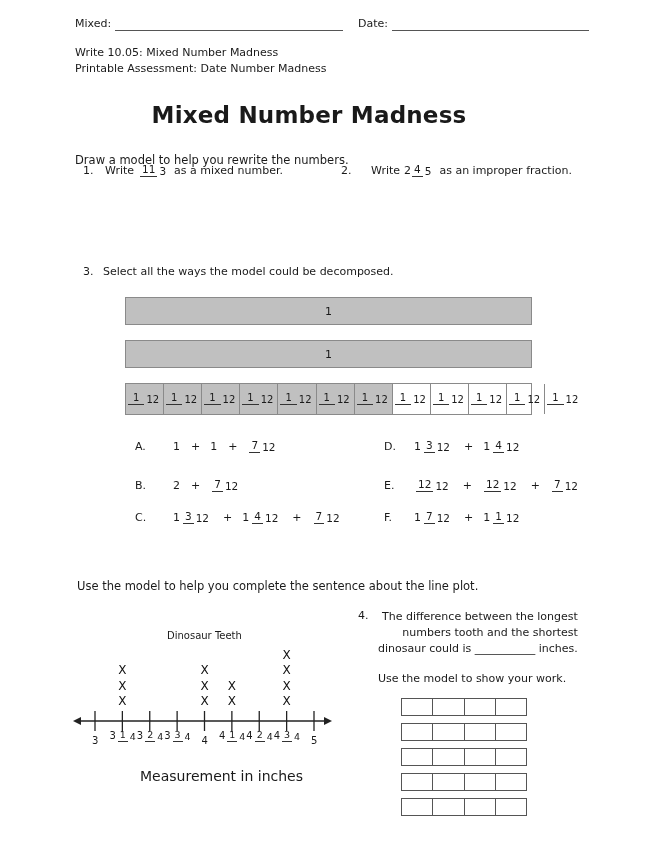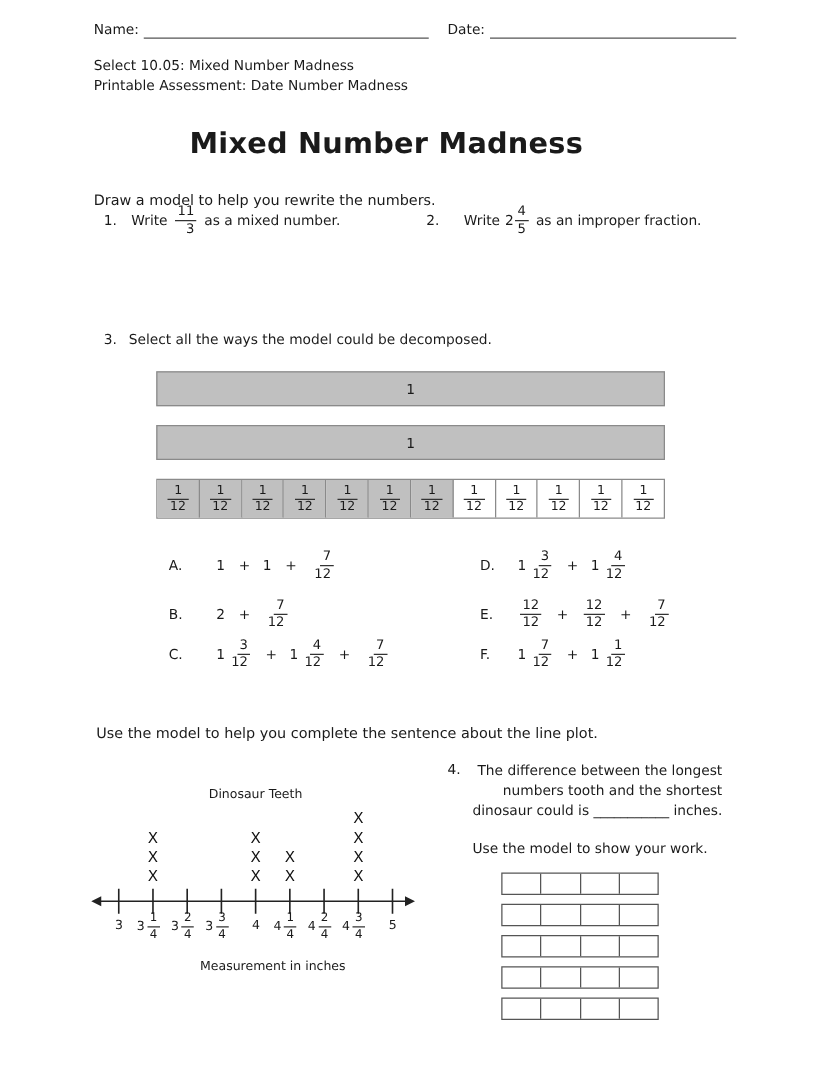--- a/index.html
+++ b/index.html
@@ -9,21 +9,21 @@
   }
   .abs { position: absolute; }
   .t11 { font-size: 11px; }
   .t12 { font-size: 11.5px; }
   .blank-line { position: absolute; border-bottom: 1px solid #555; height: 0; }
 
   .title { font-size: 23px; font-weight: 600; letter-spacing: 0.2px; width: 588px; text-align: center; left: 15px; }
   .bold { font-weight: 600; }
 
   .frac {
-    display: inline-flex; flex-direction: column; align-items: flex-end;
+    display: inline-flex; flex-direction: row; align-items: flex-end;
     vertical-align: middle; line-height: 1; font-size: 10.5px; margin: 0 2px;
   }
   .frac .num { padding: 0 2px 1px; border-bottom: 1px solid #333; }
   .frac .den { padding: 1px 2px 0; }
 
   .bar {
     position: absolute; left: 125px; width: 407px; height: 28px;
     background: #c0c0c0; border: 1px solid #8a8a8a; box-sizing: border-box;
     display: flex; align-items: center; justify-content: center; font-size: 11px;
   }
@@ -47,26 +47,26 @@
   .whole { margin-right: 1px; }
 
   .plot-svg { position: absolute; left: 0; top: 0; }
   .grid-row { position: absolute; left: 401px; width: 126px; height: 18px; display: flex; border: 1px solid #555; box-sizing: border-box; }
   .grid-row .gc { flex: 1; border-right: 1px solid #555; }
   .grid-row .gc:last-child { border-right: none; }
 </style>
 </head>
 <body>
 
-<div class="abs t11" style="left:75px;top:17px;">Name:</div>
+<div class="abs t11" style="left:75px;top:17px;">Mixed:</div>
 <div class="blank-line" style="left:115px;top:30px;width:228px;"></div>
 <div class="abs t11" style="left:358px;top:17px;">Date:</div>
 <div class="blank-line" style="left:392px;top:30px;width:197px;"></div>
 
-<div class="abs t11" style="left:75px;top:46px;">Select 10.05: Mixed Number Madness</div>
+<div class="abs t11" style="left:75px;top:46px;">Write 10.05: Mixed Number Madness</div>
 <div class="abs t11" style="left:75px;top:62px;">Printable Assessment: Date Number Madness</div>
 
 <div class="abs title" style="top:102px;">Mixed Number Madness</div>
 
 <div class="abs t12 bold" style="left:75px;top:153px;font-weight:400;">Draw a model to help you rewrite the numbers.</div>
 
 <div class="abs t11" style="left:83px;top:164px;display:flex;align-items:center;">
   <span style="width:22px;">1.</span>
   <span>Write</span>
   <span class="frac" style="margin:0 6px;">
@@ -366,21 +366,21 @@
       <span>4</span>
       <span class="frac" style="font-size: 9.5px; margin-left: 2px;">
         <span class="num">3</span>
         <span class="den">4</span>
       </span>
     </div>
     <div class="abs" style="font-size: 10px; display: flex; align-items: center; left: 311px; top: 735px;">
       <span>5</span>
     </div>
   </div>
-<div class="abs t11" style="left:160px;top:768px;font-size:10px;">Measurement in inches</div>
+<div class="abs t11" style="left:140px;top:768px;font-size:14px;">Measurement in inches</div>
 
 <div class="abs t11" style="left:358px;top:609px;">4.</div>
 <div class="abs t11" style="left:378px;top:609px;line-height:16px;text-align:right;">
   <div>The difference between the longest</div>
   <div>numbers tooth and the shortest</div>
   <div>dinosaur could is ___________ inches.</div>
 </div>
 <div class="abs t11" style="left:378px;top:672px;">Use the model to show your work.</div>
 
 <div id="work-grid">

